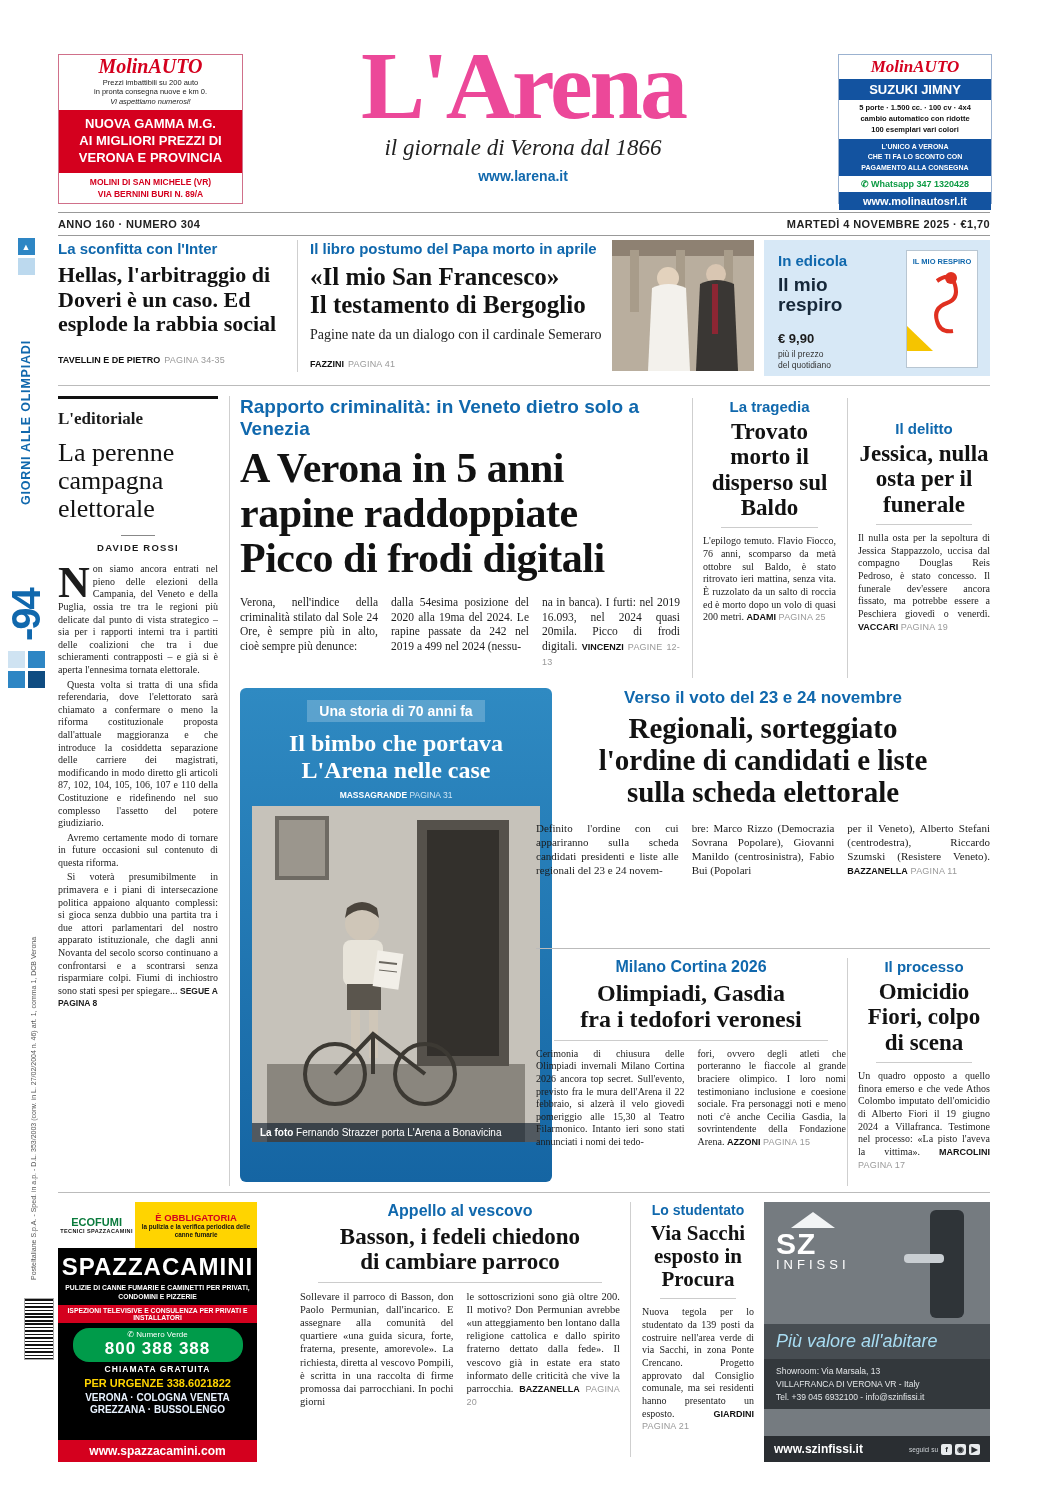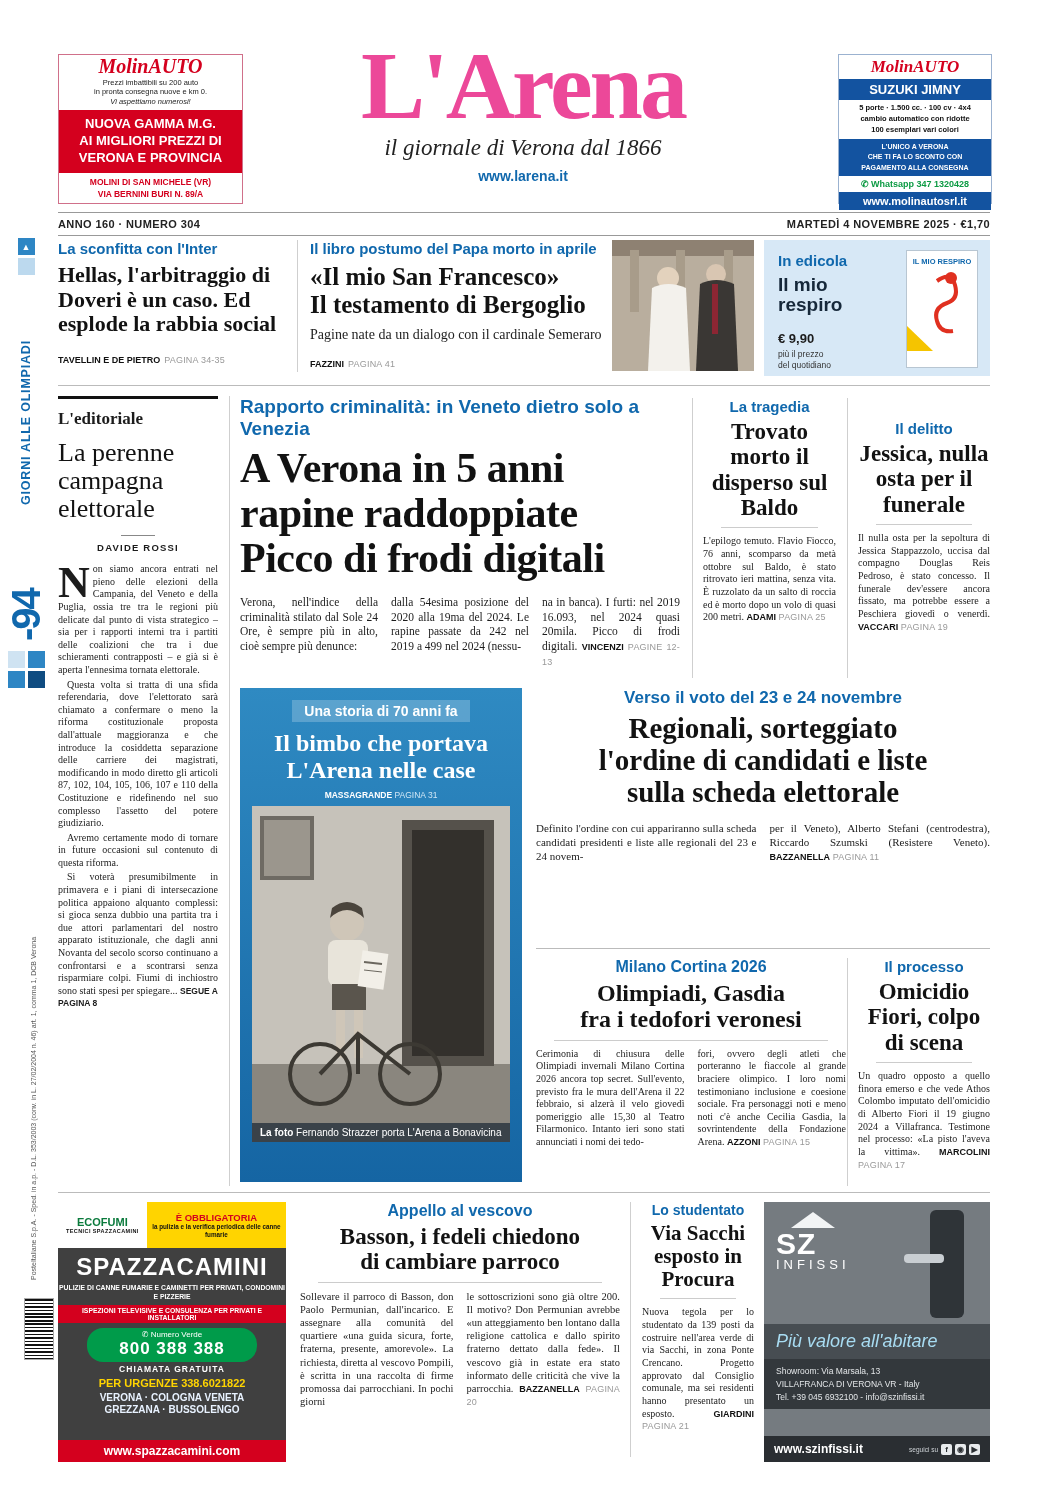--- a/index.html
+++ b/index.html
@@ -96,22 +96,22 @@
   #story-main .bt{font-size:11.5px;line-height:1.28;margin-top:14px;}
 
   
   .side-col .kick{font-size:15px;text-align:center;display:block;}
   .side-col .hl{font-size:23px;line-height:1.1;text-align:center;margin-top:4px;}
   .side-col .bt{font-size:10px;line-height:1.27;}
   #story-tragedia{left:703px;top:398px;width:133px;}
   #story-delitto{left:858px;top:420px;width:132px;}
 
   
-  #photo-block{left:240px;top:688px;width:282px;height:494px;background:linear-gradient(180deg,#2f8ac2,#1565a3);
-               text-align:center;color:#fff;}
+  #photo-block{left:240px;top:688px;width:312px;height:494px;background:linear-gradient(180deg,#2f8ac2,#1565a3);
+               text-align:center;color:#fff;border-radius:6px;}
   #photo-block .label{display:inline-block;background:rgba(255,255,255,.22);font-family:"Liberation Sans",sans-serif;
                       font-weight:bold;font-size:14px;padding:3px 12px;margin-top:12px;}
   #photo-block .hl{color:#fff;font-size:24px;line-height:1.12;margin-top:8px;}
   #photo-block .pby{font-family:"Liberation Sans",sans-serif;font-size:8.5px;margin-top:6px;}
   #photo-block .pby b{font-weight:bold;}
   #photo-block .pby span{color:#cfe6f5;}
   #photo{position:absolute;left:12px;right:12px;top:118px;bottom:40px;overflow:hidden;background:#c6c2ba;}
   #photo-caption{position:absolute;left:12px;right:12px;bottom:40px;background:rgba(10,25,40,.62);
                  font-family:"Liberation Sans",sans-serif;font-size:10px;color:#fff;text-align:left;padding:4px 8px;}
   #photo-caption b{font-weight:bold;}
@@ -133,21 +133,21 @@
   
   #story-basson{left:300px;top:1202px;width:320px;}
   #story-basson .kick{font-size:16px;display:block;text-align:center;}
   #story-basson .hl{font-size:23px;line-height:1.1;text-align:center;margin-top:4px;}
   #story-basson .bt{font-size:10.5px;line-height:1.26;}
   #story-studentato{left:642px;top:1202px;width:112px;}
   #story-studentato .kick{font-size:14px;}
   #story-studentato .hl{font-size:21px;}
 
   
-  #ad-spazza{left:58px;top:1202px;width:228px;height:260px;background:#404040;color:#fff;
+  #ad-spazza{left:58px;top:1202px;width:199px;height:260px;background:#000000;color:#fff;
              font-family:"Liberation Sans",sans-serif;text-align:center;display:flex;flex-direction:column;}
   #ad-spazza .toprow{display:flex;height:46px;}
   #ad-spazza .logobox{background:#fff;color:#0a7a3c;width:40%;font-weight:bold;font-size:11px;display:flex;
                       flex-direction:column;justify-content:center;}
   #ad-spazza .logobox small{color:#111;font-size:5.5px;font-weight:bold;letter-spacing:.4px;}
   #ad-spazza .yellowbox{background:#ffd400;color:#d4001e;width:60%;font-weight:bold;font-size:9.5px;
                         display:flex;flex-direction:column;justify-content:center;padding:0 3px;}
   #ad-spazza .yellowbox small{color:#111;font-weight:bold;font-size:6.3px;line-height:1.2;}
   #ad-spazza .big{font-weight:bold;font-size:24px;letter-spacing:1px;margin-top:5px;}
   #ad-spazza .l1{font-weight:bold;font-size:6.8px;margin-top:3px;line-height:1.3;}
@@ -386,20 +386,21 @@
 
   <div class="abs" id="story-regionali">
     <span class="kick">Verso il voto del 23 e 24 novembre</span>
     <div class="hl">
       <div>Regionali, sorteggiato</div>
       <div>l'ordine di candidati e liste</div>
       <div>sulla scheda elettorale</div>
     </div>
     <div class="bt cols">
       <div class="col">Definito l'ordine con cui appariranno sulla scheda candidati presidenti e liste alle regionali del 23 e 24 novem-</div>
+      <div class="col">bre: Marco Rizzo (Democrazia Sovrana Popolare), Giovanni Manildo (centrosinistra), Fabio Bui (Popolari</div>
       <div class="col"><span>per il Veneto), Alberto Stefani (centrodestra), Riccardo Szumski (Resistere Veneto).</span> <span class="by">BAZZANELLA</span> <span class="pg">PAGINA 11</span></div>
     </div>
   </div>
 
   <div class="hr" style="left:536px;top:948px;width:454px;"></div>
 
   <div class="abs" id="story-olimpiadi">
     <span class="kick">Milano Cortina 2026</span>
     <div class="hl">
       <div>Olimpiadi, Gasdia</div>

